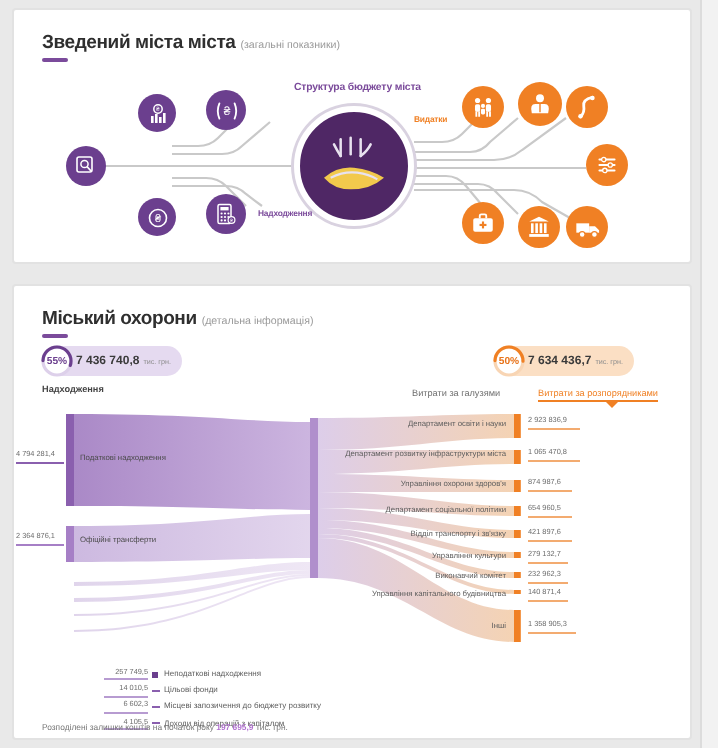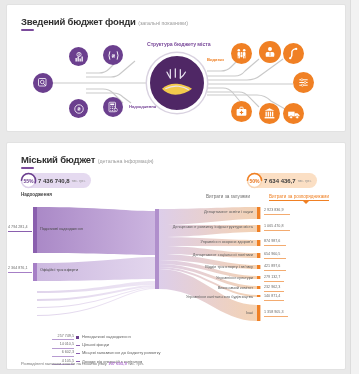--- a/index.html
+++ b/index.html
@@ -75,21 +75,21 @@
 </head>
 <body>
 
 <div class="page">
 
   <div class="scroll-strip"></div>
 
   <div class="card" id="card-top">
 
     <div class="card-title">
-      <span>Зведений бюджет фонди</span>
+      <span>Зведений міста міста</span>
       <span class="sub">(загальні показники)</span>
     </div>
     <div class="title-rule"></div>
 
     <div class="hub-wrap">
 
       <svg class="hub-svg" width="340" height="100" viewBox="0 0 340 100">
         <g fill="none" stroke="#c9c9c9" stroke-width="1.1">
           <path d="M 79,42 L 92,42 Q 98,42 102,38 L 110,30"></path>
           <path d="M 79,46 L 104,46 Q 110,46 114,42 L 128,30"></path>
@@ -248,21 +248,21 @@
           <circle cx="17.5" cy="17.6" r="2.5" fill="#fff" stroke="#f08024" stroke-width="1.1"></circle>
         </svg>
       </div>
 
     </div>
   </div>
 
   <div class="card" id="card-bottom">
 
     <div class="card-title">
-      <span>Міський бюджет</span>
+      <span>Міський охорони</span>
       <span class="sub">(детальна інформація)</span>
     </div>
     <div class="title-rule"></div>
 
     <div class="pill left">
       <div class="ring purple">
         <svg width="17" height="17" viewBox="0 0 34 34">
           <circle cx="17" cy="17" r="14" fill="#ffffff" stroke="#ddd0ea" stroke-width="3.2"></circle>
           <circle cx="17" cy="17" r="14" fill="none" stroke="#6b3f8e" stroke-width="3.2" stroke-dasharray="48.4 39.6" stroke-dashoffset="22" stroke-linecap="round" transform="rotate(-90 17 17)"></circle>
         </svg>

